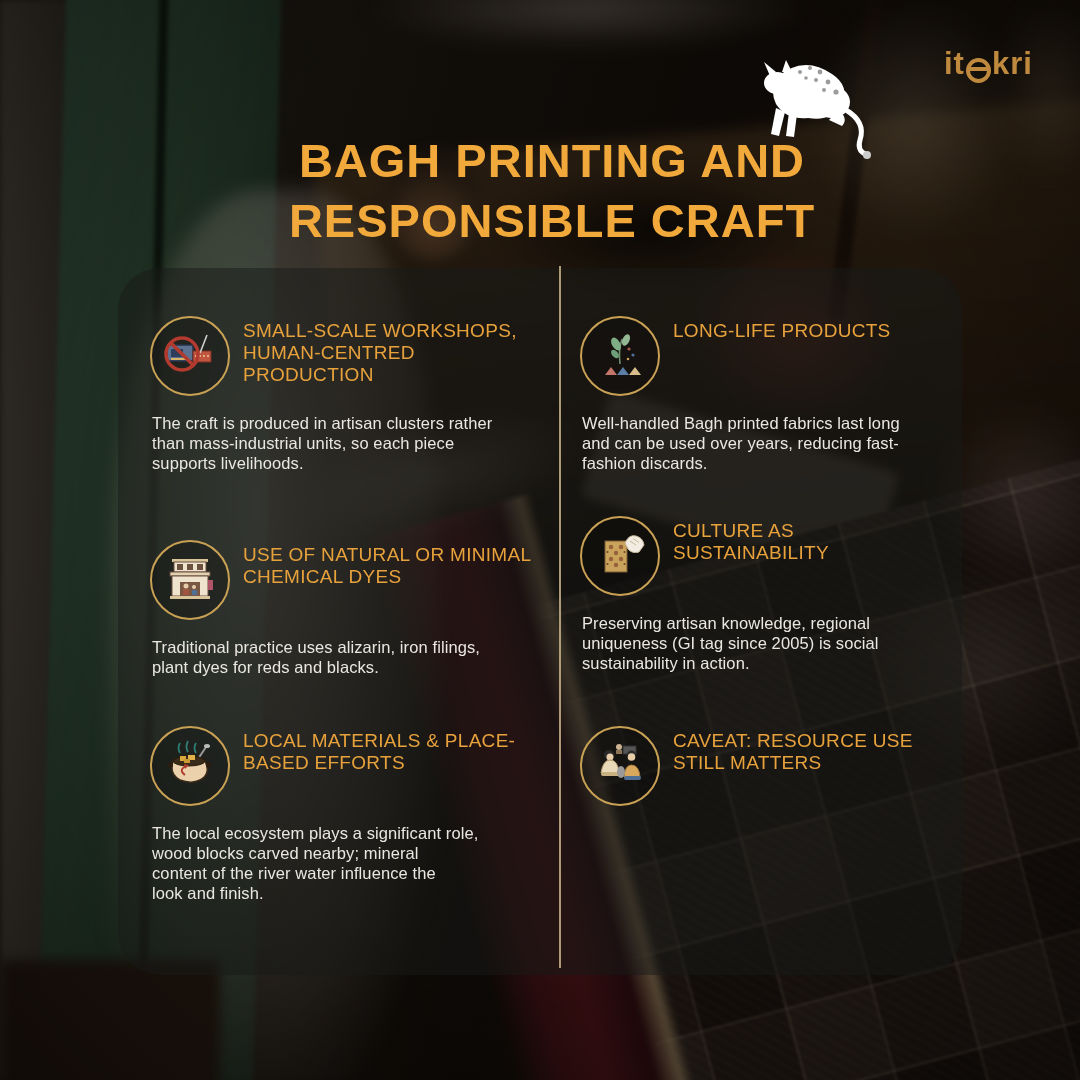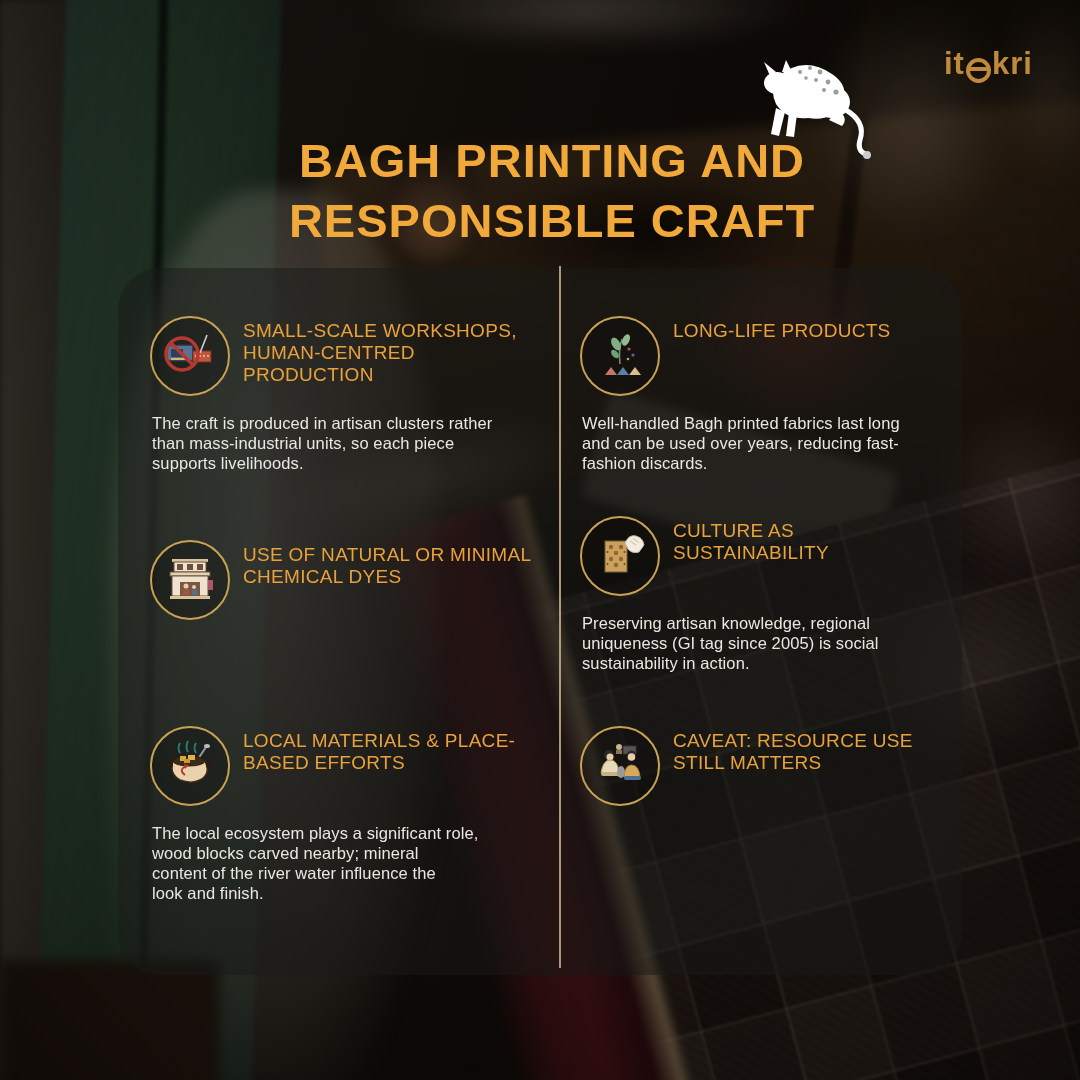--- a/index.html
+++ b/index.html
@@ -210,20 +210,22 @@
         <rect x="21" y="37" width="6" height="6" fill="#a0563e"></rect>
         <circle cx="32" cy="35" r="2" fill="#e8cdaa"></circle>
         <rect x="30" y="38" width="5" height="5" fill="#4f6f96"></rect>
         <rect x="46" y="28" width="5" height="10" fill="#b05568"></rect>
         <rect x="8" y="44" width="40" height="3" fill="#d9c49a"></rect>
       </svg>
     </div>
     <h2 class="sec-heading">USE OF NATURAL OR MINIMAL
 CHEMICAL DYES</h2>
   </div>
+  <p class="sec-body">Traditional practice uses alizarin, iron filings,
+plant dyes for reds and blacks.</p>
 </section>
 
 <section class="card s4">
   <div class="sec-head">
     <div class="icon-circle">
       <svg width="56" height="56" viewBox="0 0 56 56">
         <rect x="13" y="13" width="22" height="31" fill="#c9a35c" stroke="#7a5a32"></rect>
         <g fill="#96603a">
           <circle cx="19" cy="19" r="2.2"></circle>
             <circle cx="29" cy="19" r="2.2"></circle>

